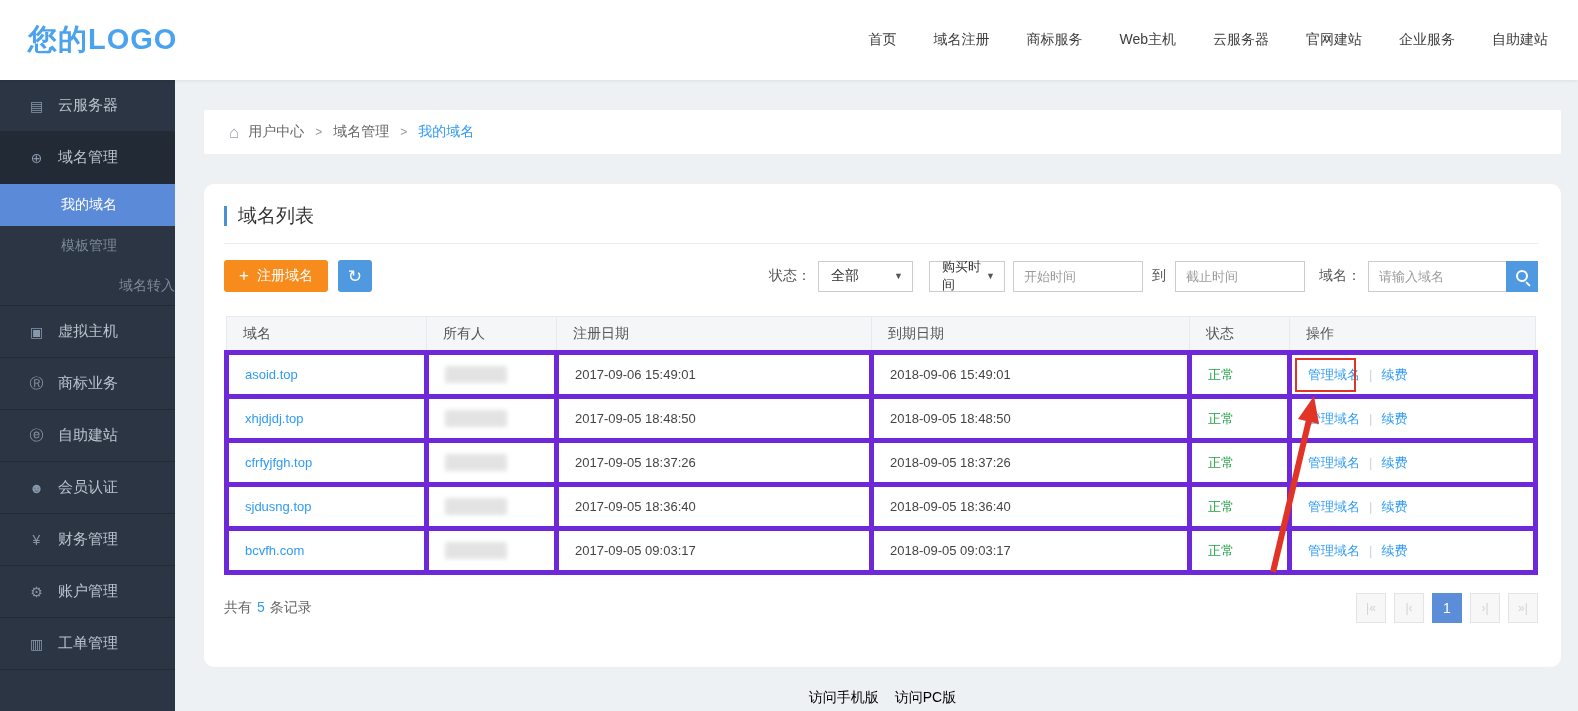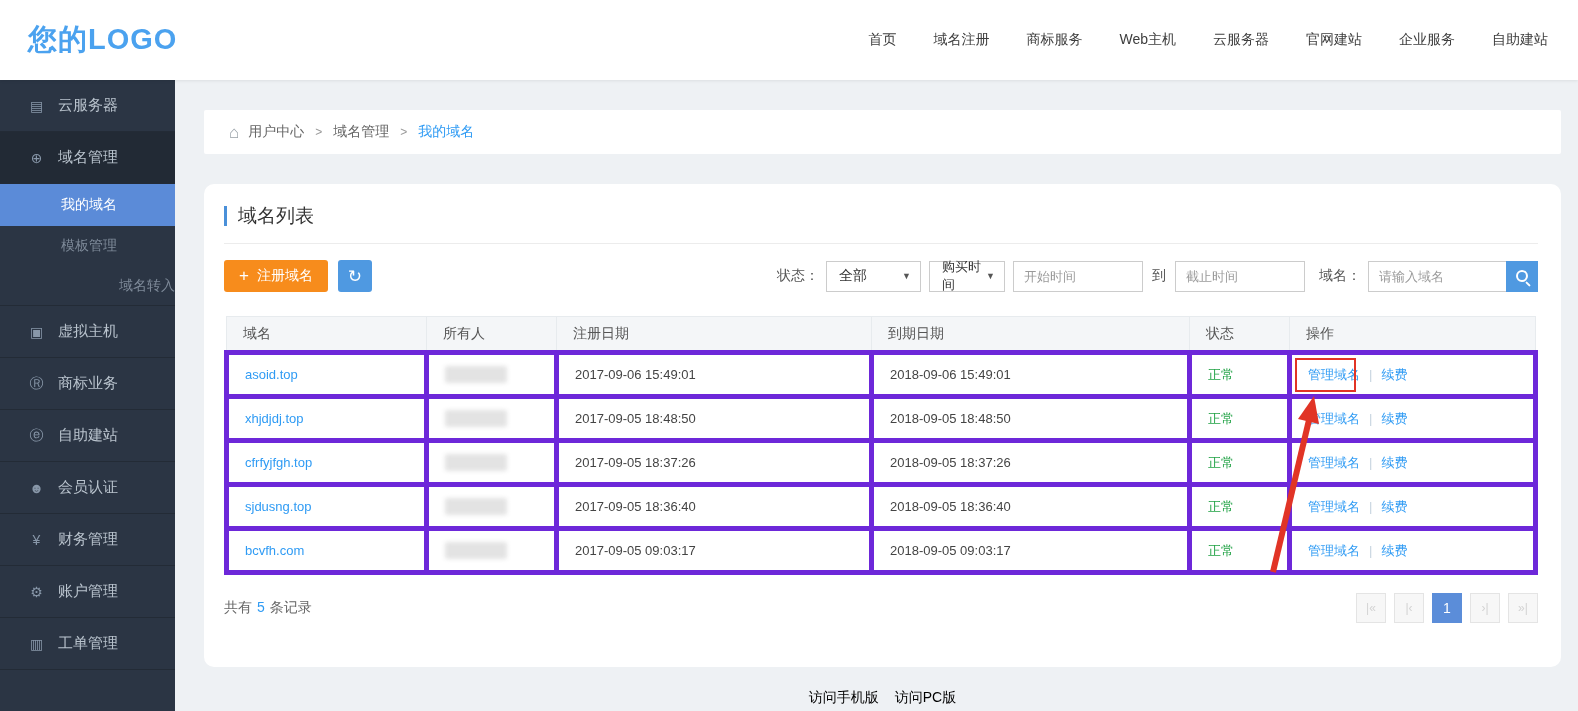--- a/index.html
+++ b/index.html
@@ -44,21 +44,21 @@
   .toolbar { margin-top:16px; display:flex; align-items:center; }
   .btn-register { background:#f78c1c; color:#fff; height:32px; padding:0 15px; font-size:14px;
                   display:flex; align-items:center; gap:8px; border-radius:3px; border:none; cursor:pointer; }
   .btn-register .plus { font-size:17px; }
   .btn-refresh { background:#4f99e1; color:#fff; width:34px; height:32px; margin-left:10px; border-radius:3px;
                  font-size:17px; display:flex; align-items:center; justify-content:center; border:none; cursor:pointer; }
   .filters { margin-left:auto; display:flex; align-items:center; font-size:14px; color:#555; }
   .flabel { margin-right:7px; white-space:nowrap; }
   .select { border:1px solid #ccc; height:31px; background:#fff; display:flex; align-items:center;
             padding:0 9px 0 12px; cursor:pointer; color:#333; }
-  .select.status { width:95px; justify-content:space-between; margin-right:8px; }
+  .select.status { width:95px; justify-content:space-between; margin-right:16px; }
   .select.sort { width:76px; justify-content:space-between; margin-right:8px; font-size:13px; }
   .caret { font-size:9px; color:#555; margin-left:5px; }
   .tinput { border:1px solid #ccc; height:31px; padding:0 10px; font-size:13px; width:130px; color:#333; outline:none; }
   .tinput.domain { width:138px; border-right:none; }
   .to { margin:0 9px; }
   input::placeholder { color:#9a9a9a; }
   .btn-search { width:32px; height:31px; background:#4f99e1; border:none; display:flex;
                 align-items:center; justify-content:center; cursor:pointer; }
   .mag { width:12px; height:12px; border:2px solid #fff; border-radius:50%; position:relative; display:block; }
   .mag::after { content:""; position:absolute; width:2px; height:6px; background:#fff; left:9px; top:9px;

